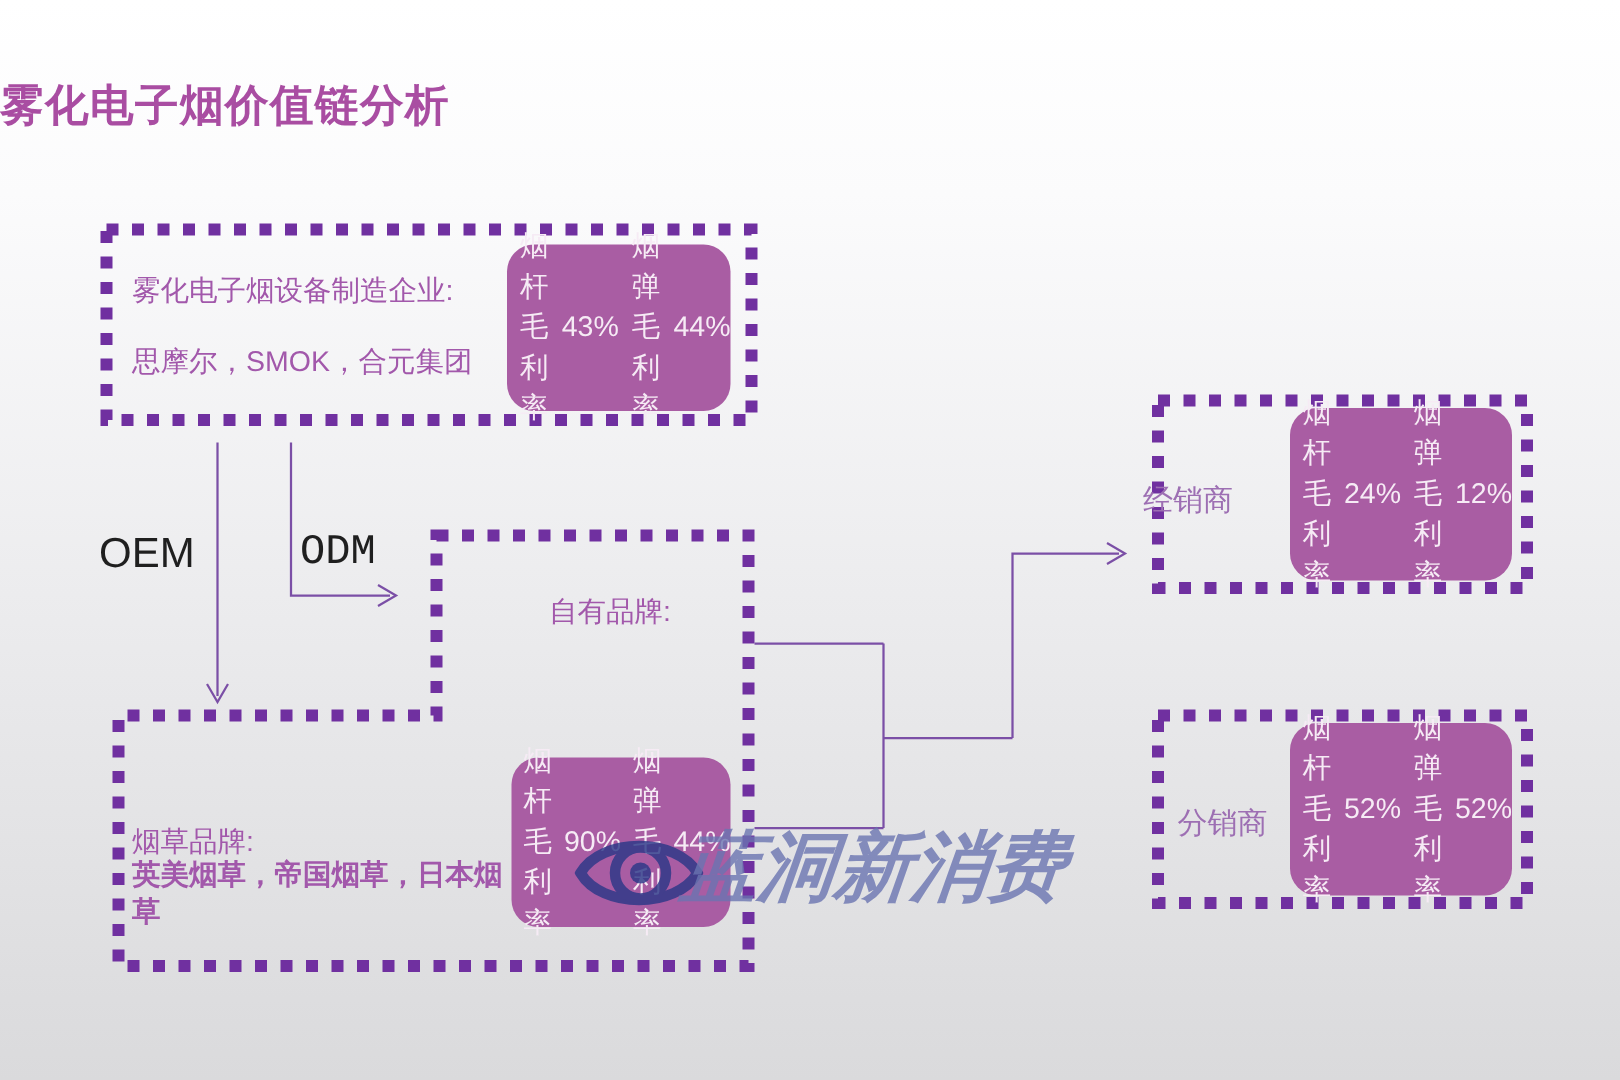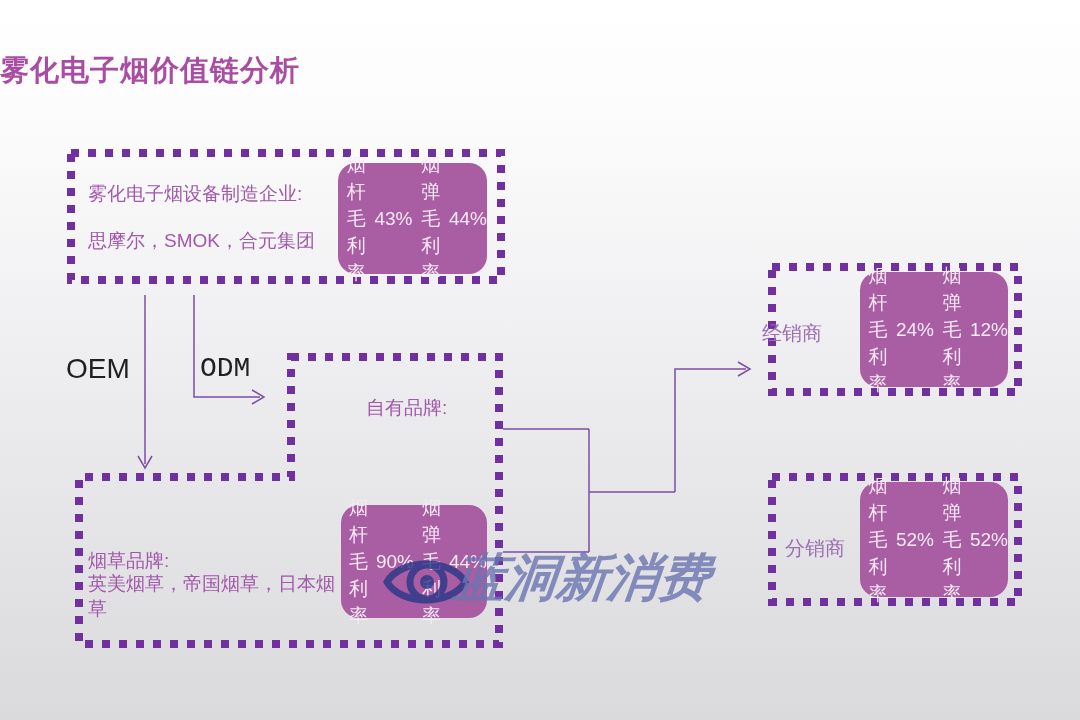--- a/index.html
+++ b/index.html
@@ -60,21 +60,21 @@
     <div>烟弹毛利率</div>
     <div>44%</div>
   </div>
 
   <div class="edge-label" style="left:66px;top:353px;">OEM</div>
   <div class="edge-label" style="left:200px;top:353px;font-family:Liberation Mono, monospace;">ODM</div>
 
   <div class="node-text" style="left:322px;top:395px;margin-left:44px;">自有品牌:</div>
 
   <div class="node-text" style="left:88px;top:548px;">烟草品牌:</div>
-  <div class="node-text wrap" style="left:88px;top:571px;width:252px;">英美烟草，帝国烟草，日本烟草</div>
+  <div class="node-text wrap" style="left:88px;top:571px;width:252px;font-weight:bold;">英美烟草，帝国烟草，日本烟草</div>
   <div class="margin-box" style="left:341px;top:505px;width:146px;height:113px;">
     <div>烟杆毛利率</div>
     <div>90%</div>
     <div>烟弹毛利率</div>
     <div>44%</div>
   </div>
 
   <div class="side-label" style="left:762px;top:320px;">经销商</div>
   <div class="margin-box" style="left:860px;top:272px;width:148px;height:115px;">
     <div>烟杆毛利率</div>

